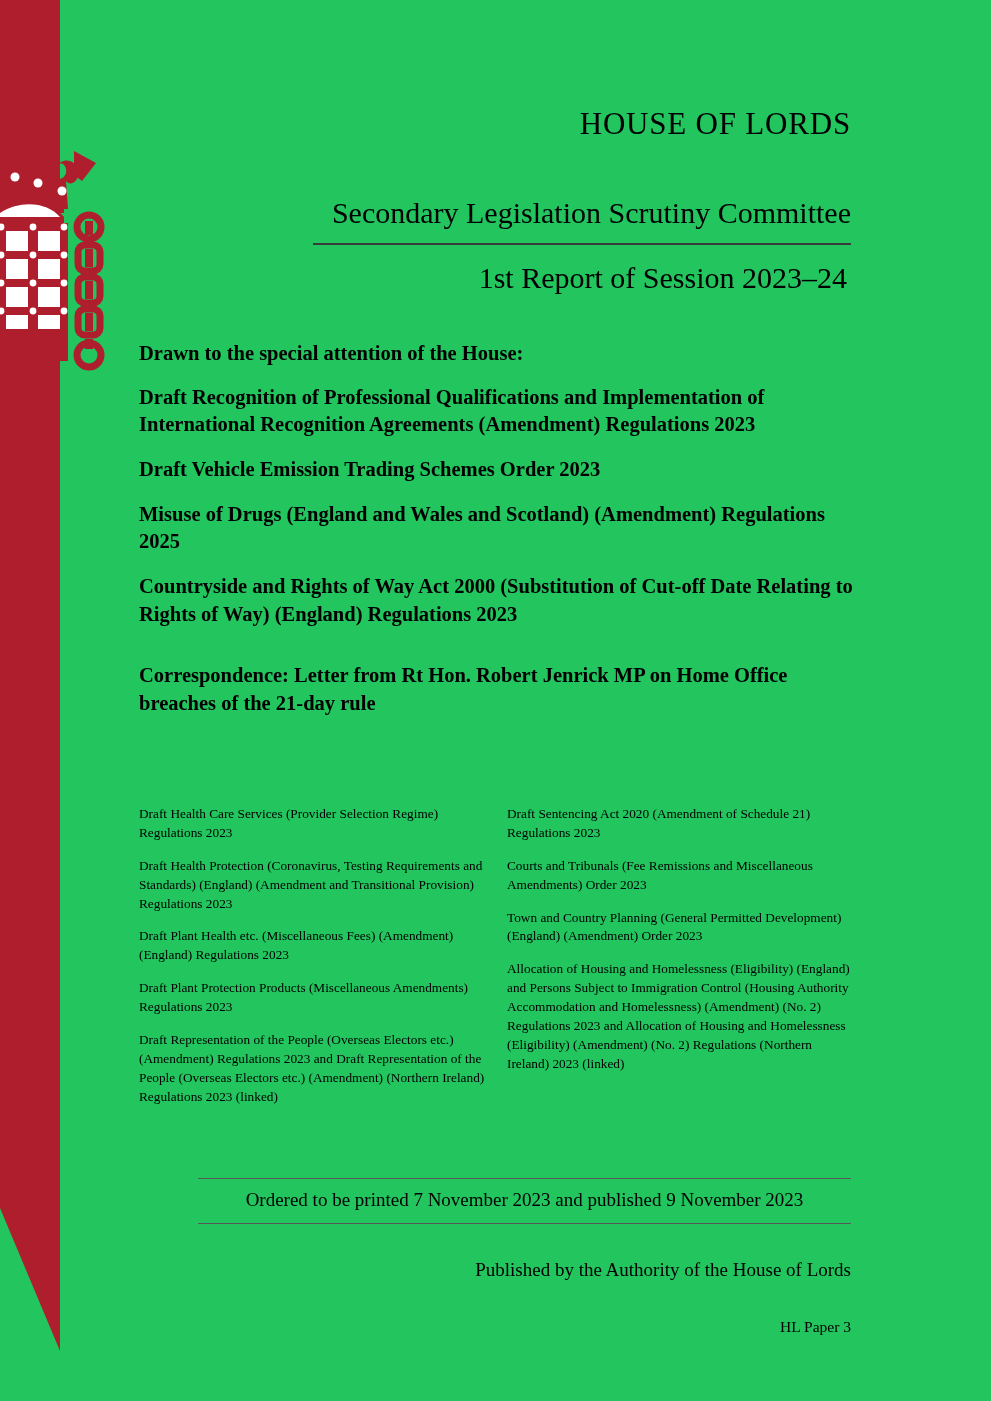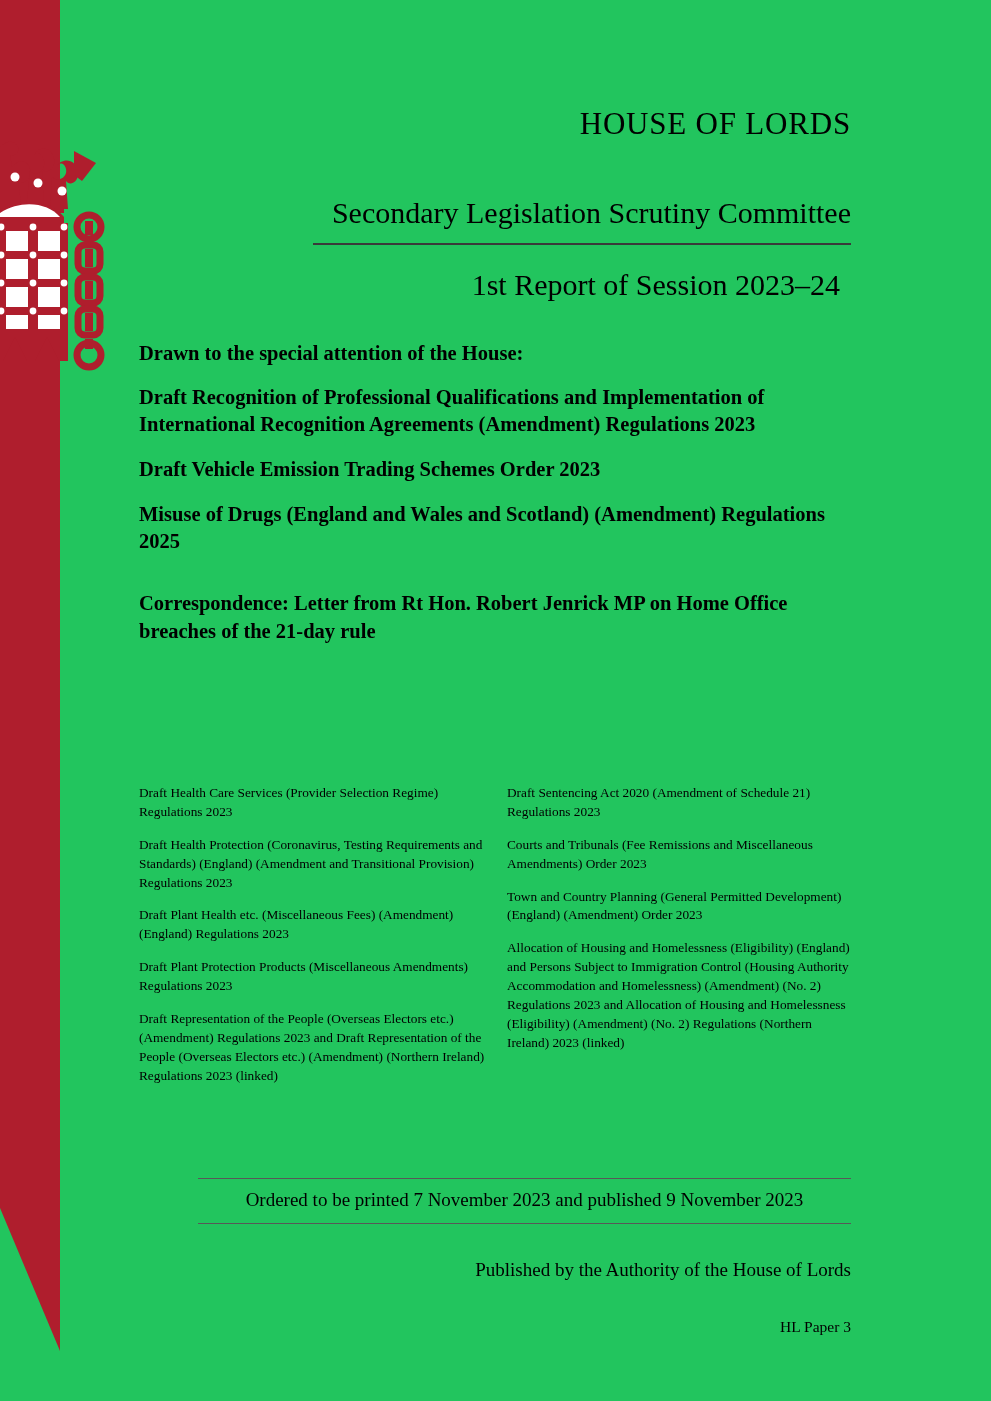--- a/index.html
+++ b/index.html
@@ -63,21 +63,21 @@
   }
   .rule-head {
     width: 538px;
     margin: 12px 0 0 auto;
     border: 0;
     border-top: 2px solid #3a3a3a;
     height: 0;
   }
   .session-title {
     font-size: 30px;
-    margin: 11px;
+    margin: 4px;
     padding-top: 12px;
     font-weight: normal;
     line-height: 1.15;
   }
 
   
   .body-wrap {
     position: absolute;
     left: 139px;
     top: 340px;
@@ -103,21 +103,21 @@
     font-size: 21px;
     font-weight: normal;
     line-height: 1.3;
     margin: 47px 0 0 0;
   }
 
   
   .cols {
     position: absolute;
     left: 139px;
-    top: 784px;
+    top: 805px;
     width: 716px;
     display: flex;
     gap: 20px;
   }
   .col {
     width: 348px;
   }
   .info-item {
     font-size: 13.3px;
     line-height: 1.42;
@@ -231,20 +231,21 @@
     <hr class="rule-head">
     <h3 class="session-title">1st Report of Session 2023–24</h3>
   </div>
 
   <div class="body-wrap">
     <p class="lead-line">Drawn to the special attention of the House:</p>
 
     <p class="si-item">Draft Recognition of Professional Qualifications and Implementation of International Recognition Agreements (Amendment) Regulations 2023</p>
     <p class="si-item">Draft Vehicle Emission Trading Schemes Order 2023</p>
     <p class="si-item">Misuse of Drugs (England and Wales and Scotland) (Amendment) Regulations 2025</p>
+    <p class="si-item">Countryside and Rights of Way Act 2000 (Substitution of Cut-off Date Relating to Rights of Way) (England) Regulations 2023</p>
     <p class="si-item spaced">Correspondence: Letter from Rt Hon. Robert Jenrick MP on Home Office breaches of the 21-day rule</p>
 
   </div>
 
   <div class="cols">
     <div class="col">
       <p class="info-item">Draft Health Care Services (Provider Selection Regime) Regulations 2023</p>
       <p class="info-item">Draft Health Protection (Coronavirus, Testing Requirements and Standards) (England) (Amendment and Transitional Provision) Regulations 2023</p>
       <p class="info-item">Draft Plant Health etc. (Miscellaneous Fees) (Amendment) (England) Regulations 2023</p>
       <p class="info-item">Draft Plant Protection Products (Miscellaneous Amendments) Regulations 2023</p>

